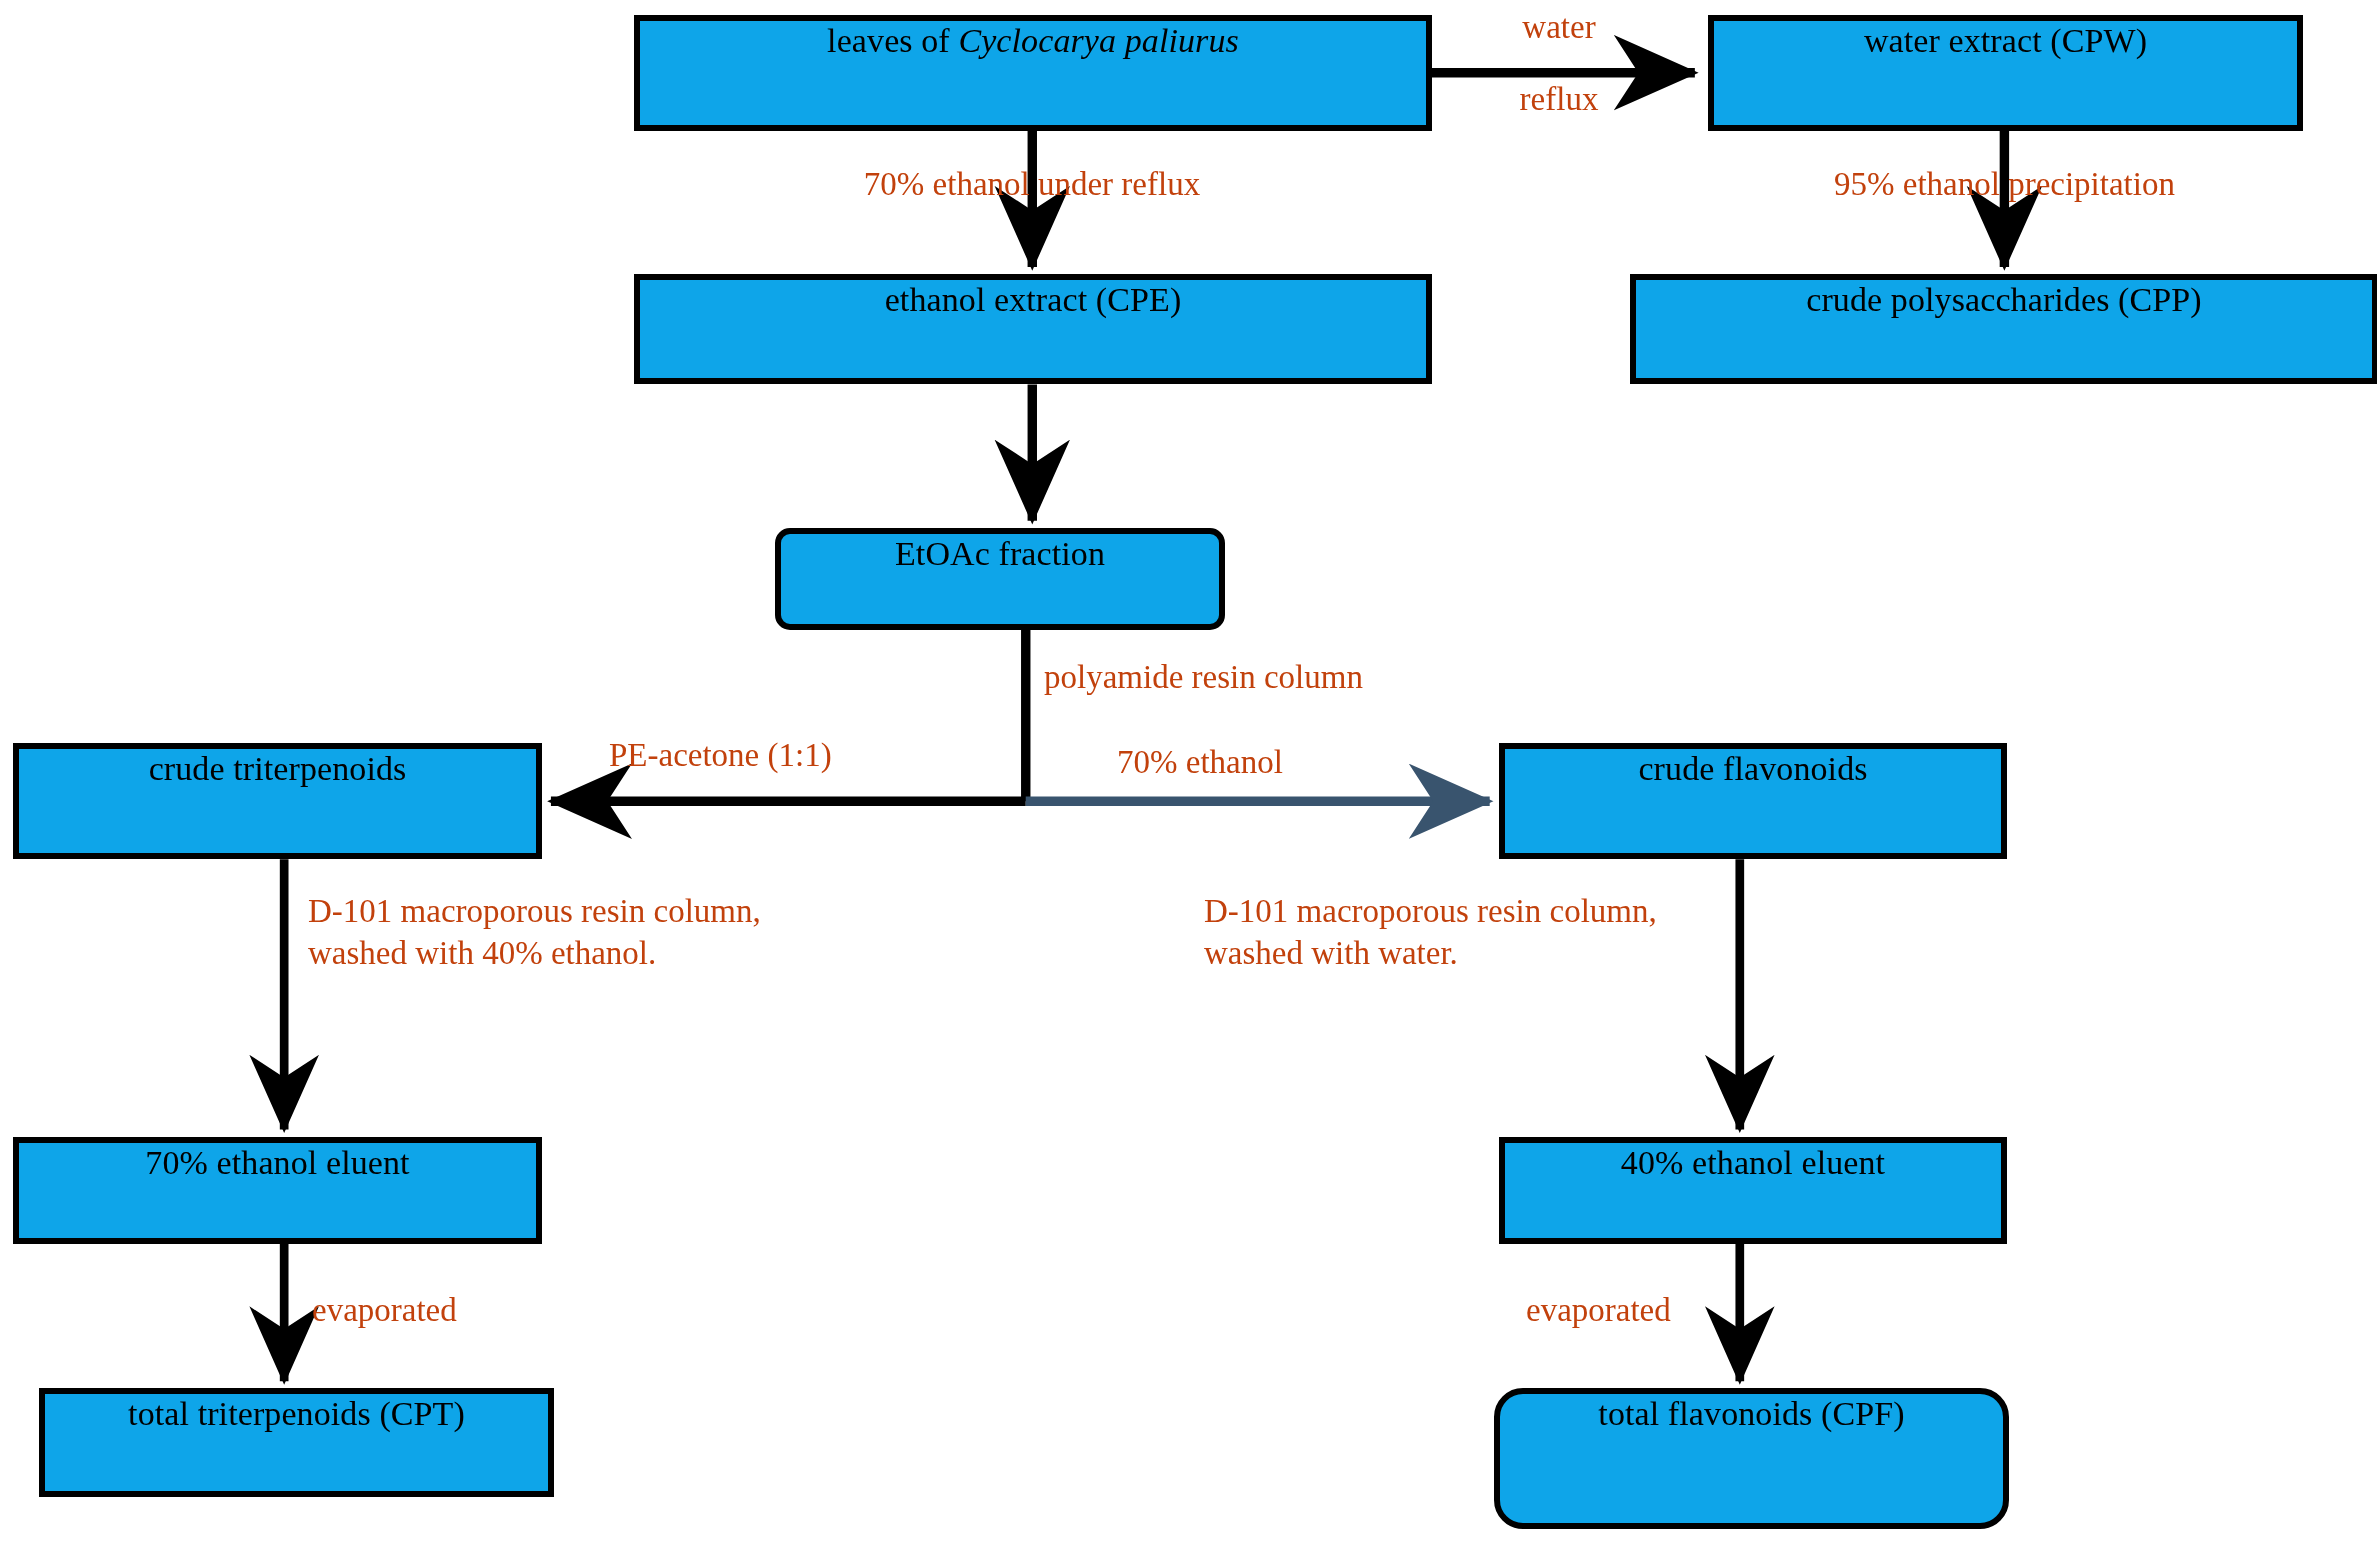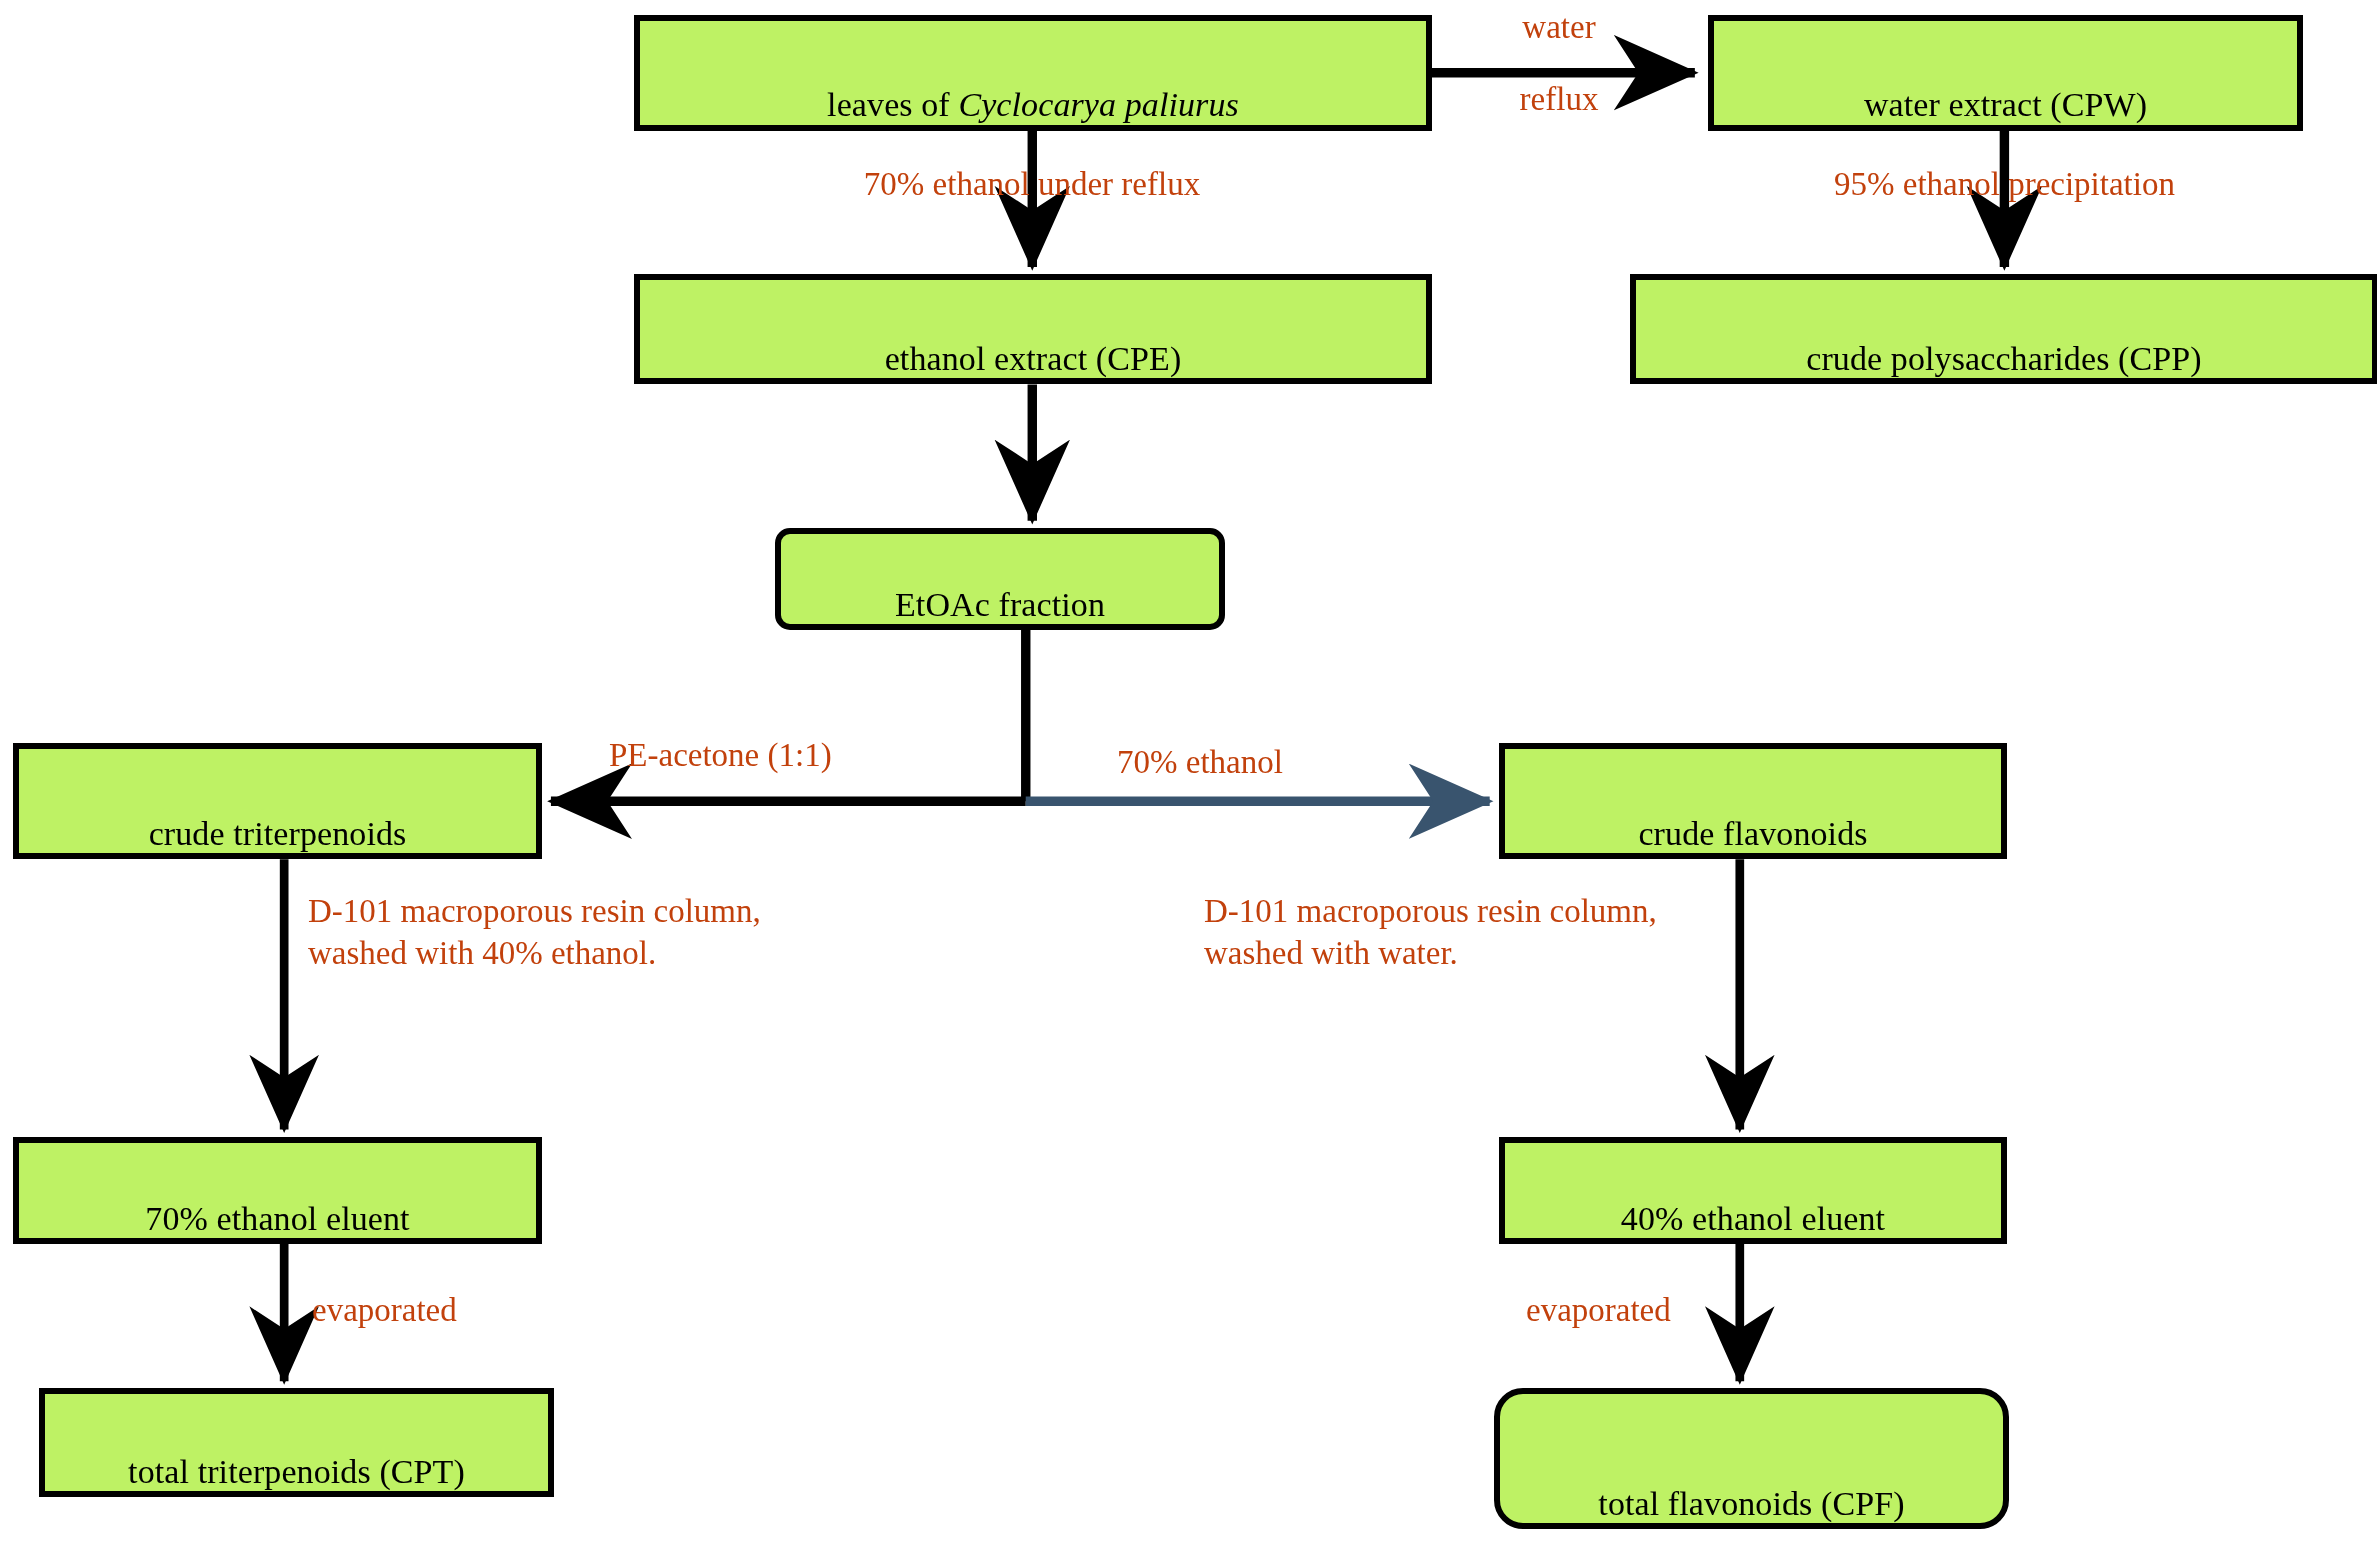--- a/index.html
+++ b/index.html
@@ -22,24 +22,24 @@
   svg.flow-canvas {
     position: absolute;
     top: 0;
     left: 0;
     width: 2377px;
     height: 1551px;
   }
   .node-box {
     position: absolute;
     box-sizing: border-box;
-    background: #bef264;
+    background: #0ea5e9;
     border: 6.5px solid #000000;
     display: flex;
-    align-items: flex-end;
+    align-items: flex-start;
     justify-content: center;
     text-align: center;
   }
   .node-label {
     font-size: 34px;
     line-height: 1.15;
     letter-spacing: 0.1px;
     white-space: nowrap;
   }
   .node-label .sci {
@@ -145,20 +145,21 @@
   <div class="edge-label align-center" style="left:1479px; top:5.8px; width:160px;">water</div>
 
   <div class="edge-label align-center" style="left:1479px; top:78px; width:160px;">reflux</div>
 
   <div class="edge-label align-center" style="left:1613px; top:163px; width:783px;">95% ethanol precipitation</div>
 
   <div class="edge-label align-center" style="left:655px; top:163px; width:754px;">70% ethanol under reflux</div>
 
 
 
+  <div class="edge-label align-left" style="left:1044px; top:656px; width:450px;">polyamide resin column</div>
 
   <div class="edge-label align-left" style="left:609px; top:734px; width:348px;">PE-acetone (1:1)</div>
 
   <div class="edge-label align-left" style="left:1117px; top:741px; width:290px;">70% ethanol</div>
 
   <div class="edge-label align-left two-line" style="left:308px; top:890px; width:580px;">D-101 macroporous resin column,
 washed with 40% ethanol.</div>
 
   <div class="edge-label align-left two-line" style="left:1204px; top:890px; width:580px;">D-101 macroporous resin column,
 washed with water.</div>

